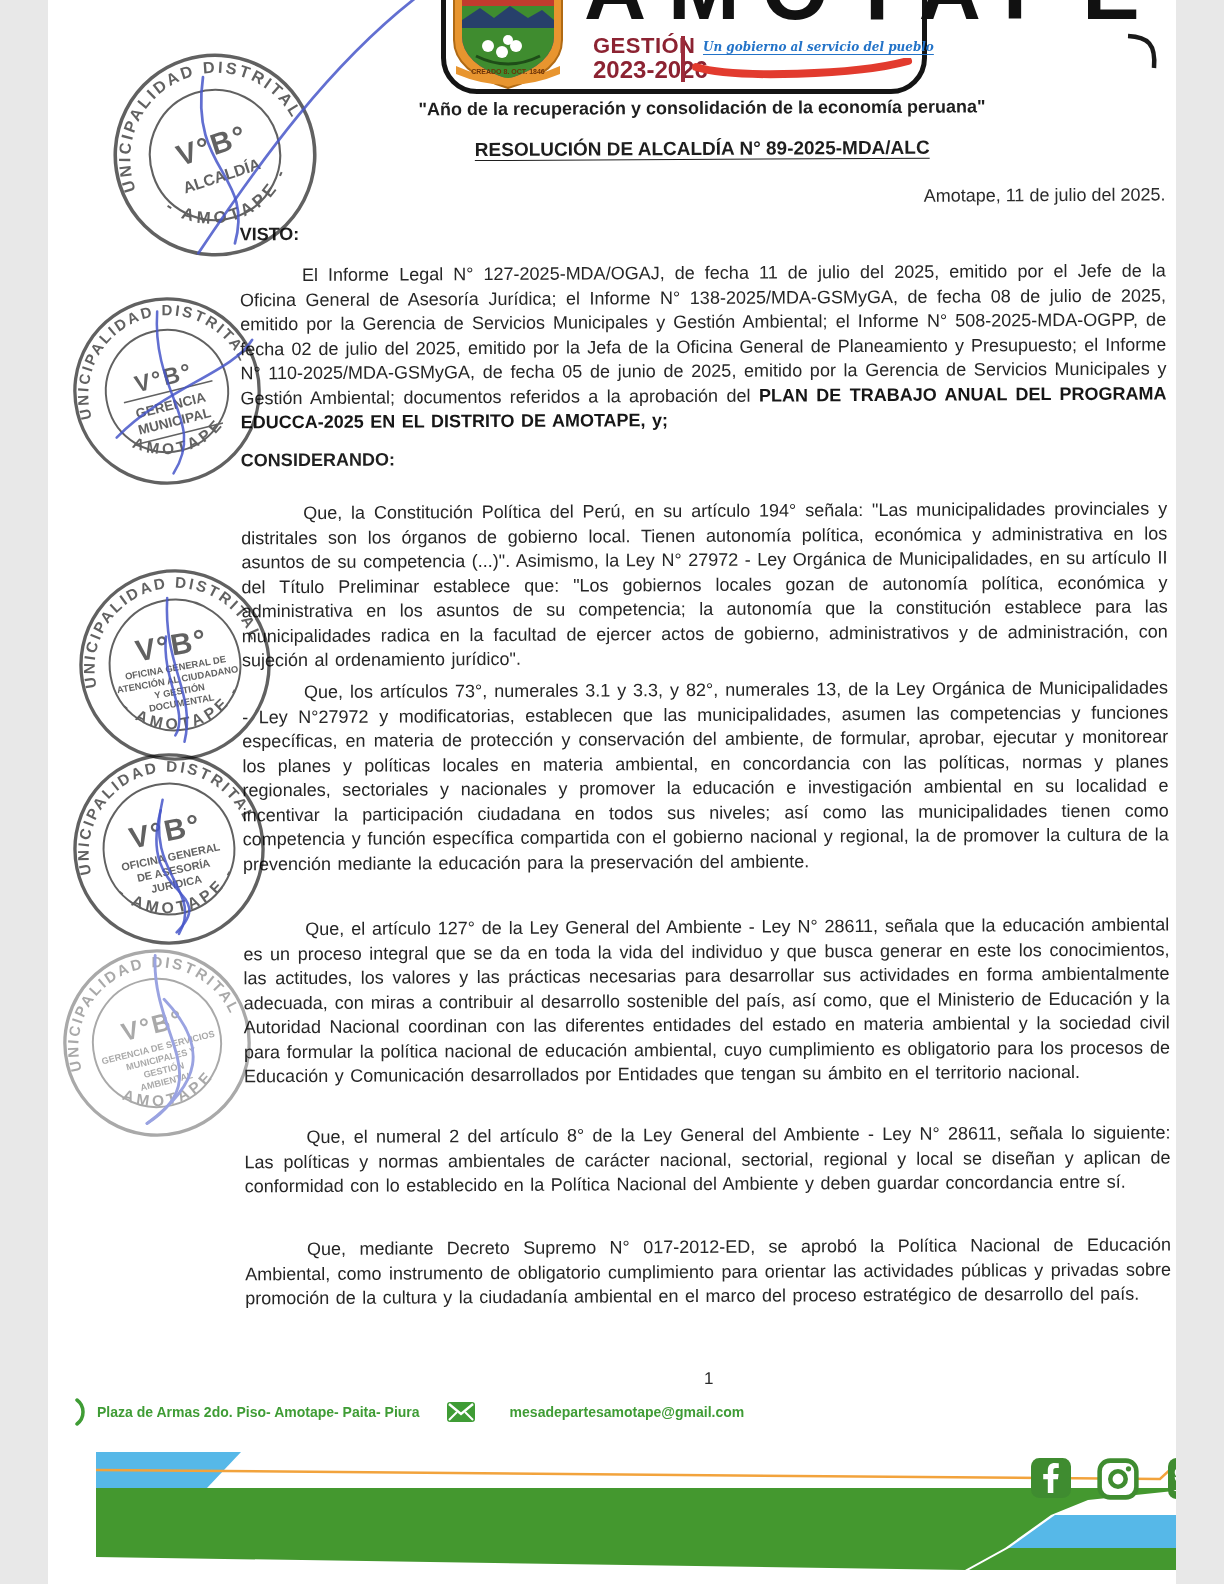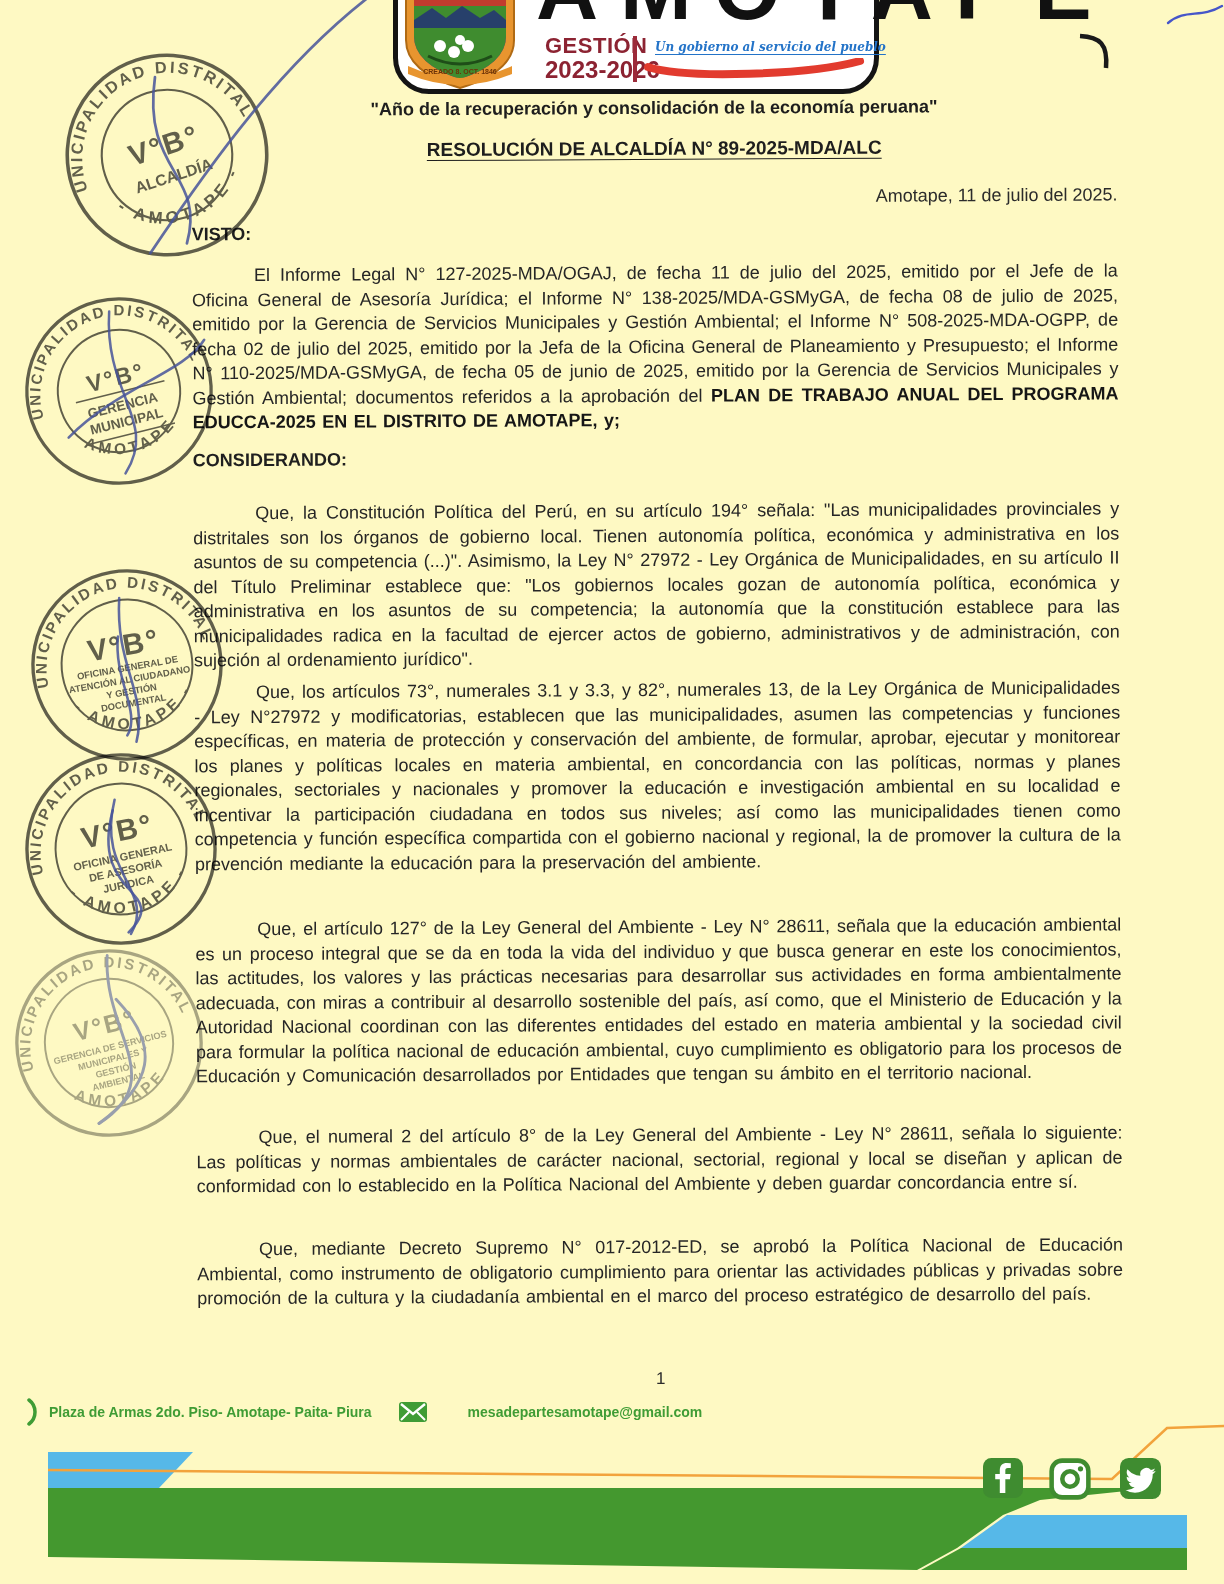--- a/index.html
+++ b/index.html
@@ -1,19 +1,19 @@
 <!DOCTYPE html>
 <html><head>
 <meta charset="utf-8">
 <style>
   * { margin:0; padding:0; box-sizing:border-box; }
   html,body { background:#e8e8e8; }
   .page {
-    position:relative; width:1224px; height:1584px; margin:0 auto;
-    background:#fef9c3; overflow:hidden;
+    position:relative; width:1128px; height:1584px; margin:0 auto;
+    background:#ffffff; overflow:hidden;
     font-family:"Liberation Sans", sans-serif; color:#2b2b2b;
   }
   
   .hdr-box {
     position:absolute; left:393px; top:-64px; width:486px; height:158px;
     border:5px solid #141414; border-radius:36px; background:#fff;
   }
   .big-name {
     position:absolute; left:536px; top:-60px;
     font-size:86px; font-weight:800; letter-spacing:22px; color:#111;
@@ -59,21 +59,21 @@
   .stamp .ring { font-size:15.5px; font-weight:700; letter-spacing:2.5px; }
   .stamp .rb   { font-size:16px; letter-spacing:4px; }
   .stamp .vb   { font-size:28px; font-weight:700; letter-spacing:2px; }
   .stamp .off  { font-weight:700; }
   .stamp .rule { stroke:currentColor; stroke-width:1.6; }
   .sig { fill:none; stroke:#4656c9; stroke-width:2.6; stroke-linecap:round; opacity:.85; }
 
   
   .contact { position:absolute; left:26px; top:1398px; display:flex; align-items:center; gap:9px;
              font-size:14px; font-weight:700; color:#3f9c35; }
-  .contact .email { margin-left:30px; }
+  .contact .email { margin-left:24px; }
   .bands { position:absolute; left:0; top:1400px; width:1224px; height:184px; }
   .social { position:absolute; top:1458px; }
 </style>
 </head>
 <body>
 
 <div class="page">
 
   <div class="hdr-box"></div>
 

